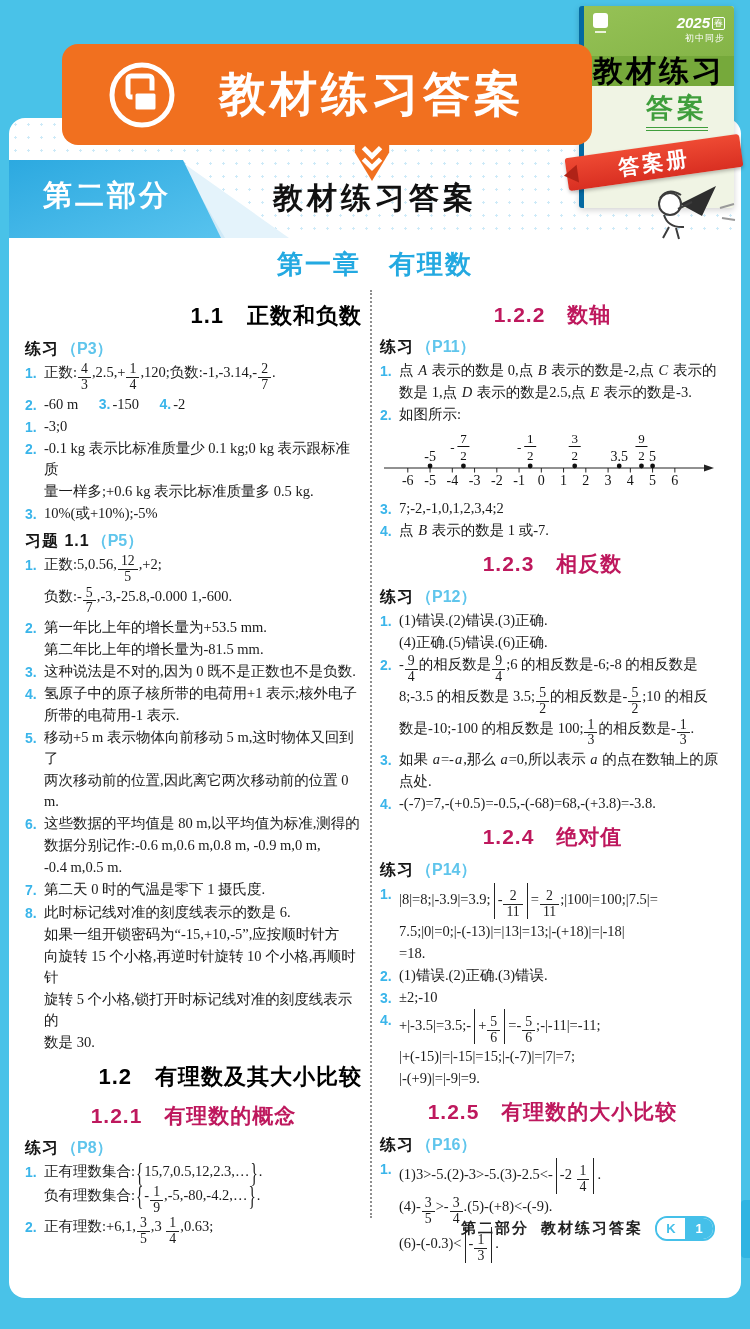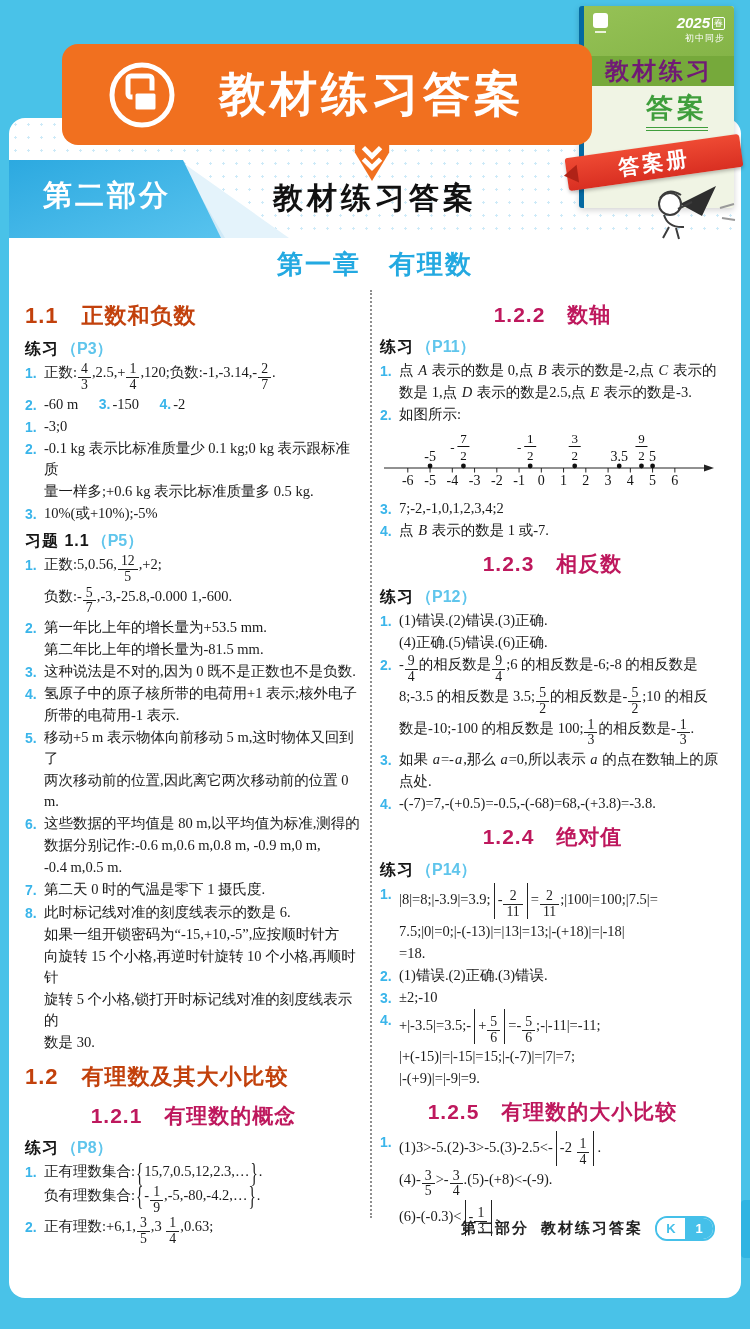--- a/index.html
+++ b/index.html
@@ -21,22 +21,22 @@
   .cover-logo{position:absolute;left:9px;top:7px;width:15px;height:15px;background:#fff;border-radius:3px;}
   .cover-logo:after{content:"";position:absolute;left:2px;top:18px;width:11px;height:2px;background:#eaf2da;}
   .cover-meta{position:absolute;right:9px;top:7px;text-align:right;color:#fff;
          font-family:"Liberation Sans",sans-serif;line-height:1.25;}
   .cover-edition{font-weight:700;font-size:15px;font-style:italic;}
   .cover-badge{display:inline-block;font-size:9px;border:1px solid #fff;border-radius:2px;
          padding:0 1px;vertical-align:2px;margin-left:2px;font-style:normal;}
   .cover-series{font-size:9px;letter-spacing:1px;}
   .cover-band{position:absolute;left:0;right:0;top:50px;height:30px;background:#76a93b;
          display:flex;align-items:center;justify-content:center;}
-  .cover-line1{color:#701a75;font-family:"Liberation Sans",sans-serif;font-weight:700;
-         font-size:24px;letter-spacing:3px;}
+  .cover-line1{color:#000000;font-family:"Liberation Sans",sans-serif;font-weight:700;
+         font-size:30px;letter-spacing:3px;}
   .cover-line2{position:absolute;right:26px;top:84px;color:#3f9e3c;font-family:"Liberation Sans",sans-serif;
          font-weight:700;font-size:27px;letter-spacing:4px;border-bottom:4px double #3f9e3c;padding-bottom:1px;}
   .ribbon{position:absolute;right:8px;top:146px;width:176px;height:33px;
          background:linear-gradient(#ee4a33,#d92f22);transform:rotate(-8deg);z-index:6;
          display:flex;align-items:center;justify-content:center;border-radius:3px;
          box-shadow:0 2px 4px rgba(0,0,0,.25);}
   .ribbon:before{content:"";position:absolute;left:-12px;top:8px;border:9px solid transparent;
          border-right:14px solid #b02317;}
   .ribbon span{color:#fff;font-family:"Liberation Sans",sans-serif;font-weight:700;
          font-size:21px;letter-spacing:3px;}
@@ -52,22 +52,22 @@
   .band-title{position:absolute;left:0;right:0;top:60px;text-align:center;color:#111;
         font-family:"Liberation Sans",sans-serif;font-weight:700;font-size:30px;letter-spacing:4px;}
   
   .cols{position:absolute;left:16px;top:128px;width:700px;font-size:14.5px;line-height:1.45;}
   .chapter{color:#23a9e1;font-family:"Liberation Sans",sans-serif;font-weight:700;
         font-size:26px;letter-spacing:2px;text-align:center;margin:0 0 8px;}
   .colwrap{display:flex;}
   .col{width:338px;}
   .col.right{width:346px;margin-left:18px;}
   .divider{position:absolute;left:345px;top:44px;height:928px;border-left:2px dotted #8f8f8f;}
-  .h2{font-family:"Liberation Sans",sans-serif;font-weight:700;font-size:22px;color:#c2410c;
-      text-align:left;margin:8px 0 2px;letter-spacing:1px;}
+  .h2{font-family:"Liberation Sans",sans-serif;font-weight:700;font-size:22px;color:#000000;
+      text-align:right;margin:8px 0 2px;letter-spacing:1px;}
   .h3{font-family:"Liberation Sans",sans-serif;font-weight:700;font-size:21px;color:#be185d;
       text-align:center;margin:8px 0 3px;letter-spacing:1px;}
   .ex{margin:5px 0 2px;font-family:"Liberation Sans",sans-serif;font-weight:700;font-size:16px;}
   .exl{color:#141414;letter-spacing:1px;}
   .exp{color:#5fc5ec;margin-left:2px;}
   .line{position:relative;padding-left:19px;margin:1px 0;}
   .no{position:absolute;left:0;top:1px;color:#3ab5ea;font-family:"Liberation Sans",sans-serif;
       font-weight:700;font-size:14px;}
   .inum{color:#3ab5ea;font-family:"Liberation Sans",sans-serif;font-weight:700;font-size:14px;padding:0 2px 0 6px;}
   .fr{display:inline-block;vertical-align:-0.85em;text-align:center;line-height:1.08;
@@ -267,20 +267,21 @@
             <div class="ex"><span class="exl">练习</span><span class="exp">（P14）</span></div>
             <div class="line"><span class="no">1.</span>|8|=8;|-3.9|=3.9;<span class="vb"></span>-<span class="fr"><span class="nu">2</span><span class="de">11</span></span><span class="vb"></span>=<span class="fr"><span class="nu">2</span><span class="de">11</span></span>;|100|=100;|7.5|=</div>
             <div class="line cont">7.5;|0|=0;|-(-13)|=|13|=13;|-(+18)|=|-18|</div>
             <div class="line cont">=18.</div>
             <div class="line"><span class="no">2.</span>(1)错误.(2)正确.(3)错误.</div>
             <div class="line"><span class="no">3.</span>±2;-10</div>
             <div class="line"><span class="no">4.</span>+|-3.5|=3.5;-<span class="vb"></span>+<span class="fr"><span class="nu">5</span><span class="de">6</span></span><span class="vb"></span>=-<span class="fr"><span class="nu">5</span><span class="de">6</span></span>;-|-11|=-11;</div>
             <div class="line cont">|+(-15)|=|-15|=15;|-(-7)|=|7|=7;</div>
             <div class="line cont">|-(+9)|=|-9|=9.</div>
             <div class="h3">1.2.5　有理数的大小比较</div>
+            <div class="ex"><span class="exl">练习</span><span class="exp">（P16）</span></div>
             <div class="line"><span class="no">1.</span>(1)3&gt;-5.(2)-3&gt;-5.(3)-2.5&lt;-<span class="vb"></span>-2 <span class="fr"><span class="nu">1</span><span class="de">4</span></span><span class="vb"></span>.</div>
             <div class="line cont">(4)-<span class="fr"><span class="nu">3</span><span class="de">5</span></span>&gt;-<span class="fr"><span class="nu">3</span><span class="de">4</span></span>.(5)-(+8)&lt;-(-9).</div>
             <div class="line cont">(6)-(-0.3)&lt;<span class="vb"></span>-<span class="fr"><span class="nu">1</span><span class="de">3</span></span><span class="vb"></span>.</div>
           </div>
       </div>
     </div>
 
     <div class="footer">
       <span class="f-part">第二部分</span>
       <span class="f-title">教材练习答案</span>

